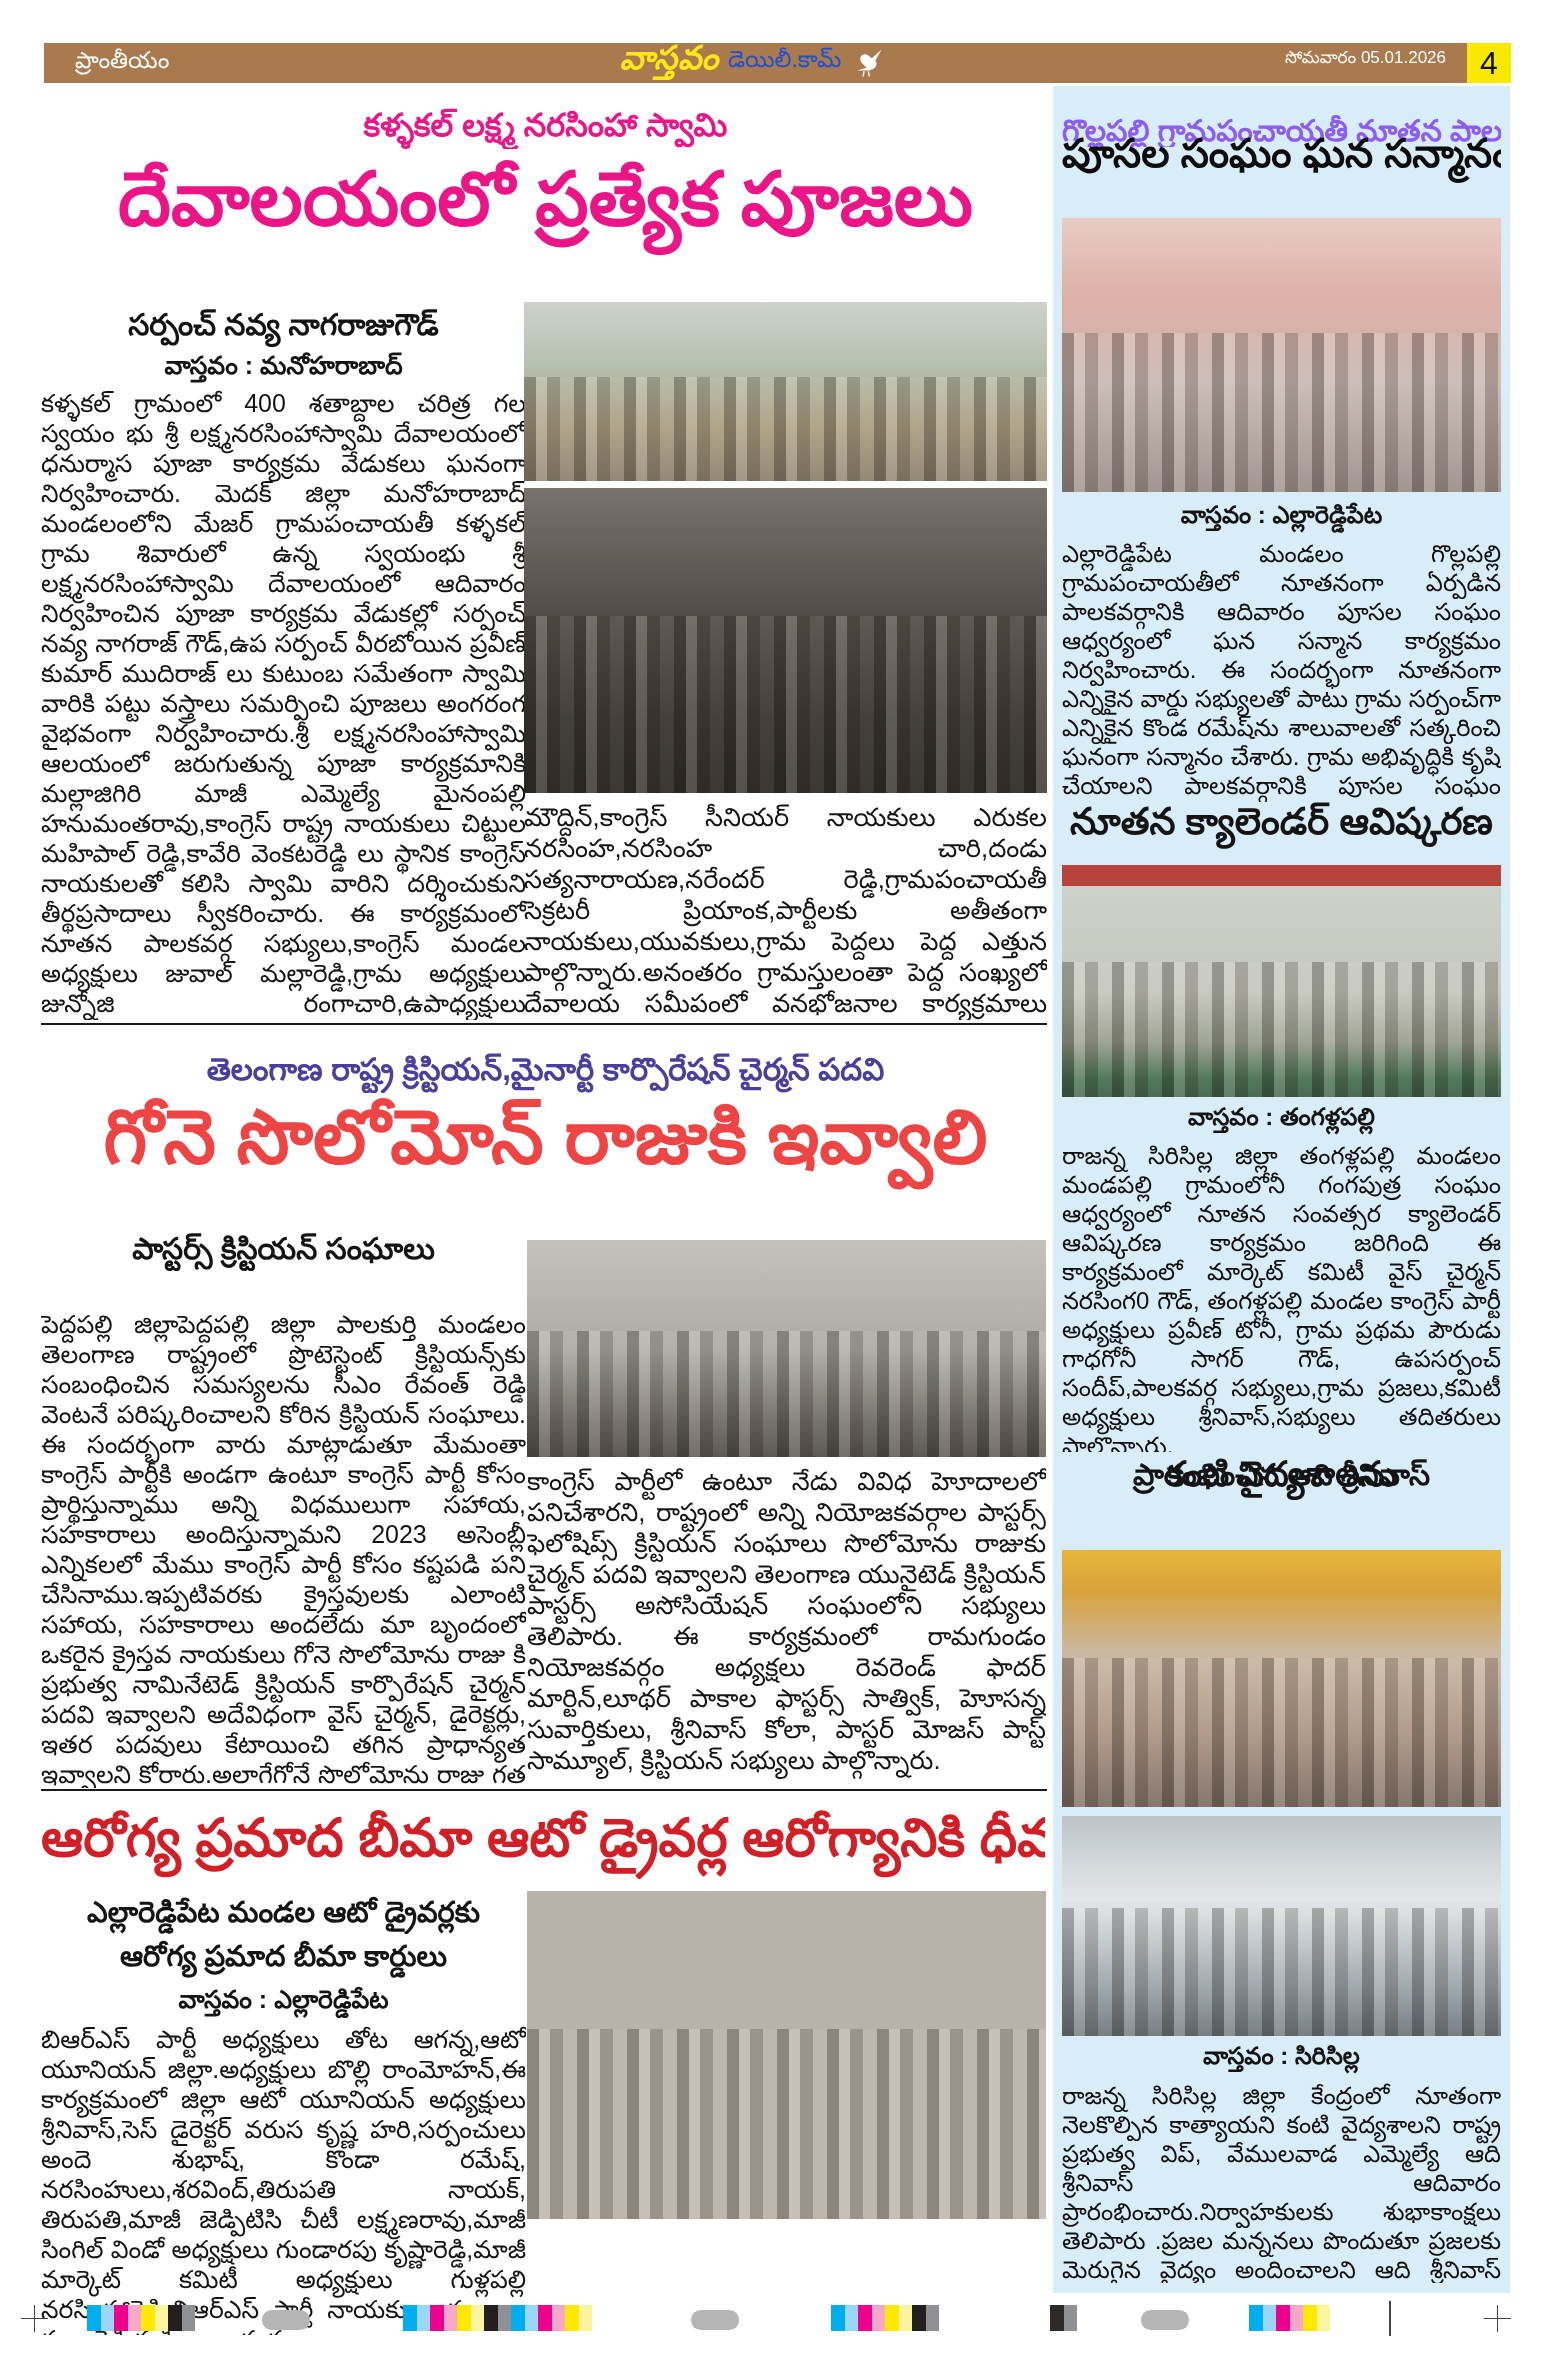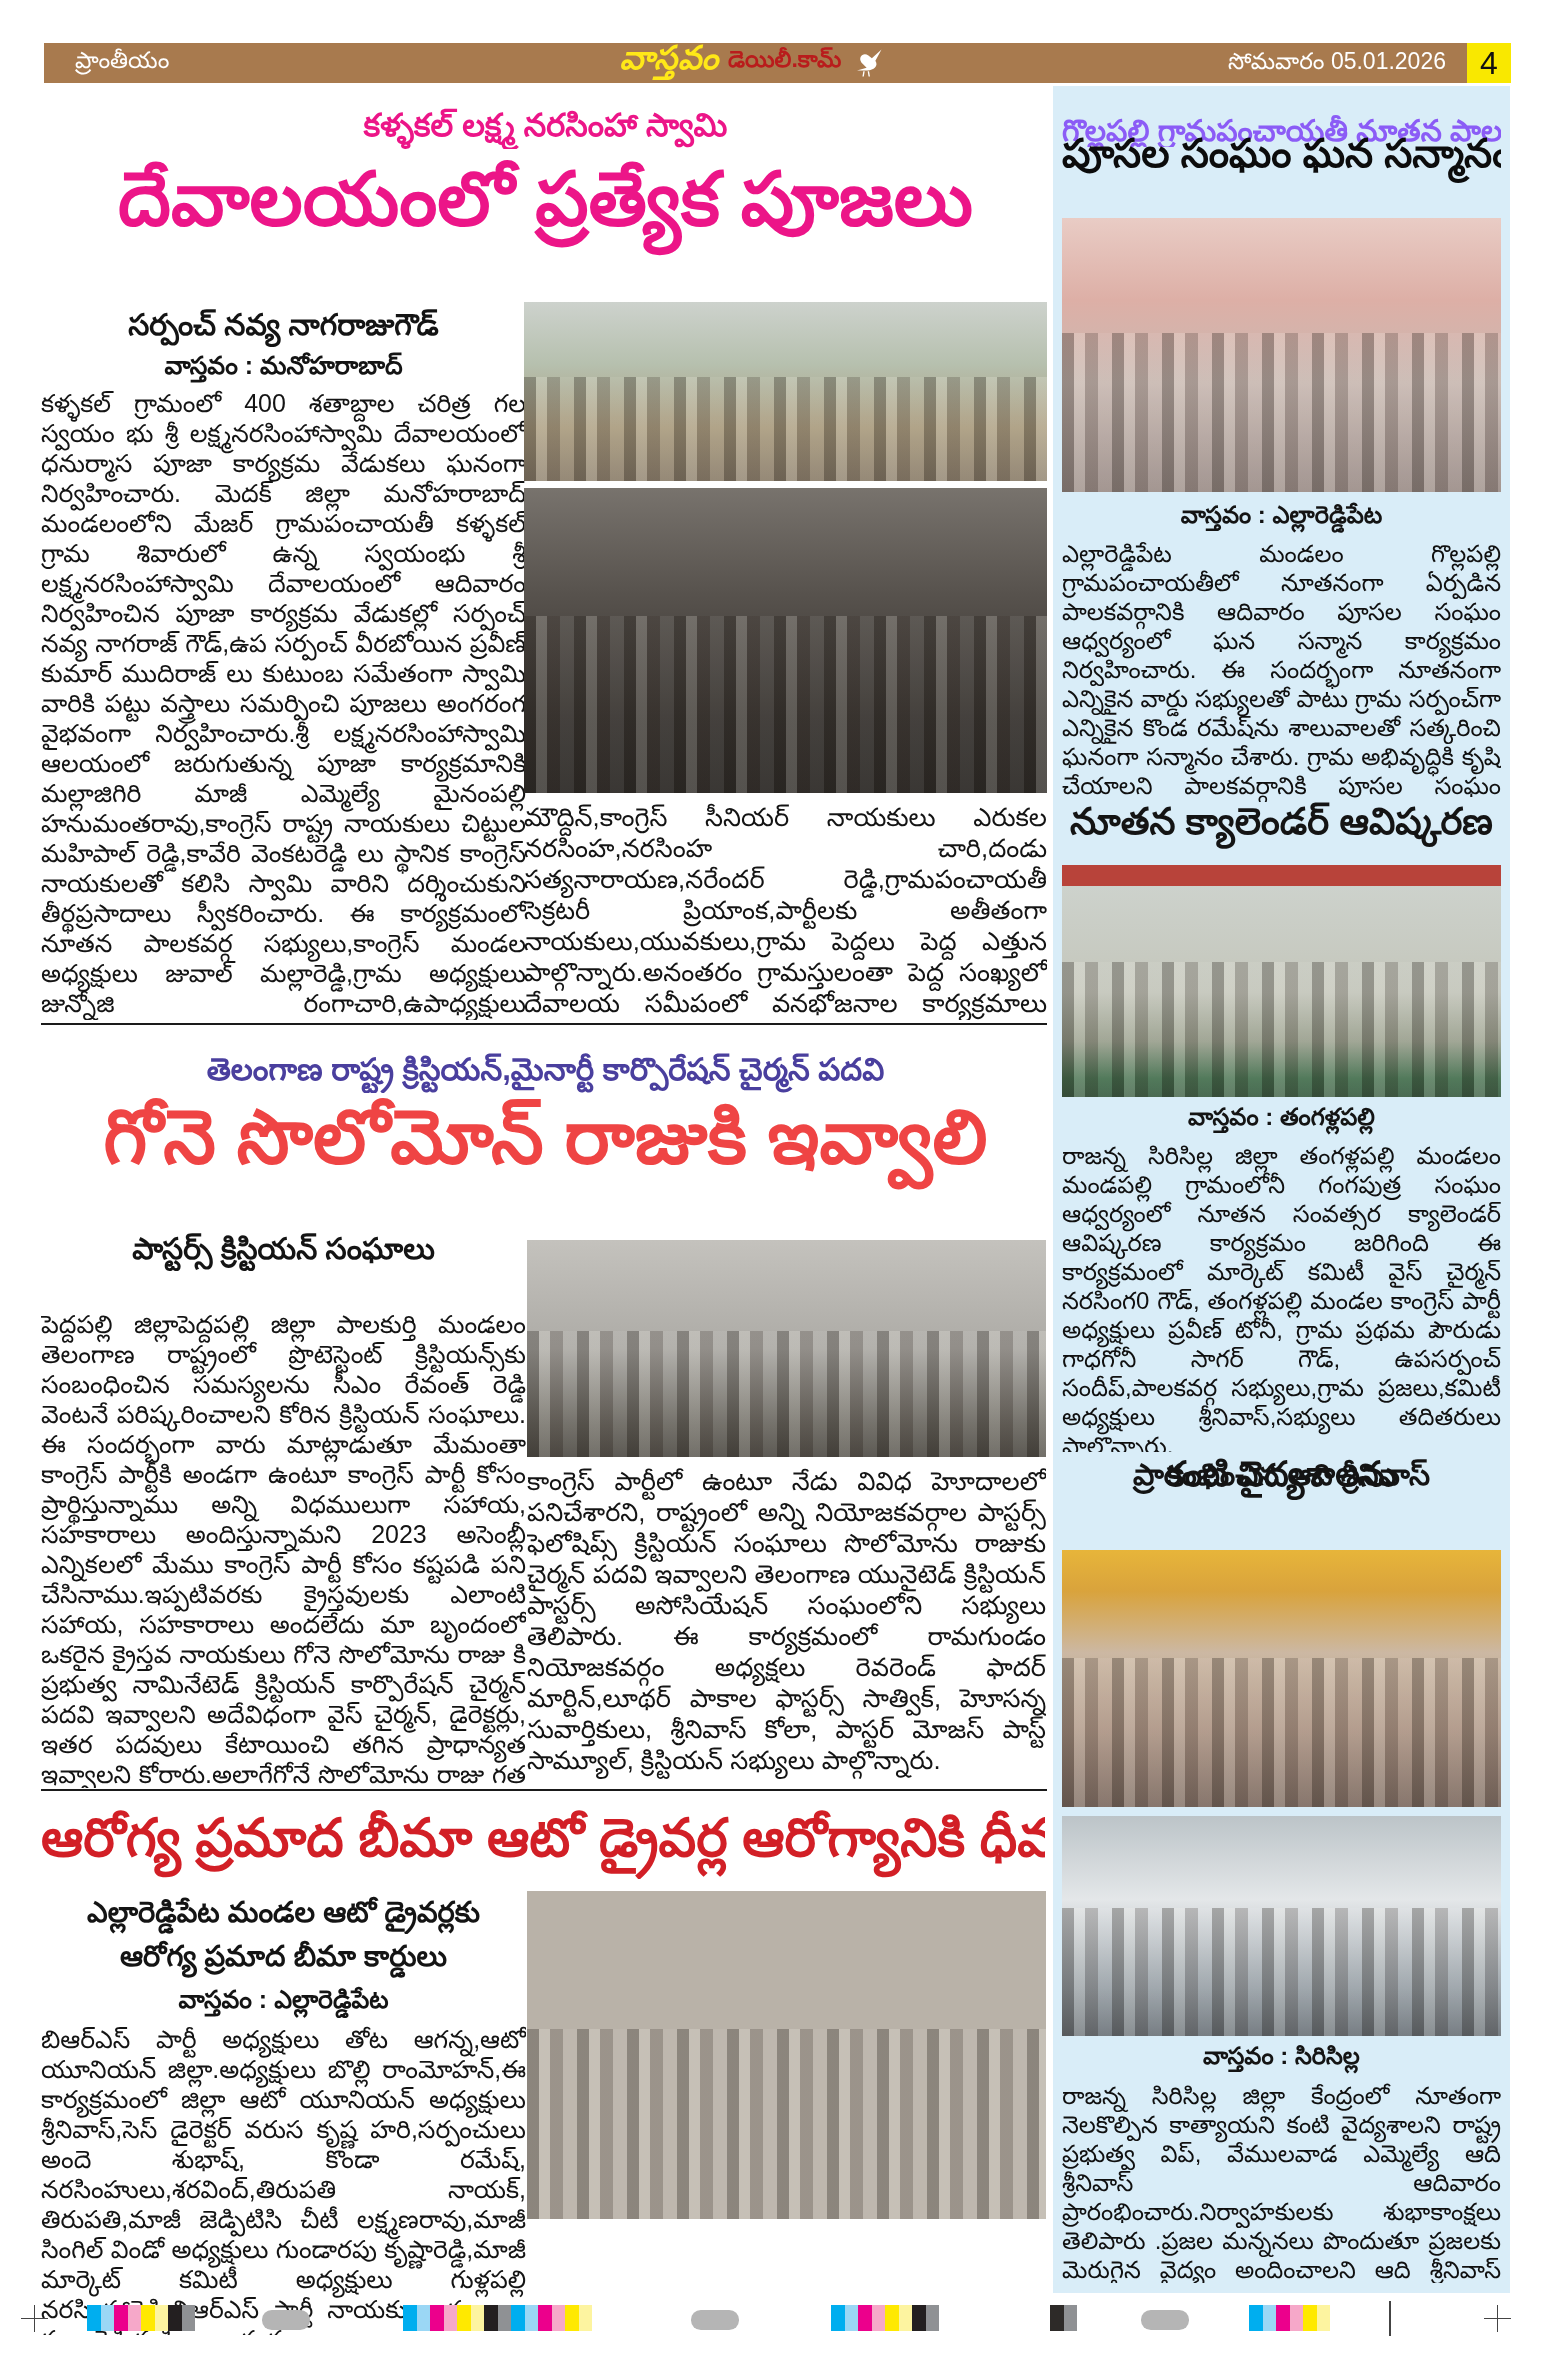--- a/index.html
+++ b/index.html
@@ -9,22 +9,22 @@
   .center{text-align:center;}
   .just{text-align:justify;text-justify:inter-word;}
   .nowrap{white-space:nowrap;}
   .clip{overflow:hidden;}
 
   
   .hdr-bar{left:44px;top:43px;width:1467px;height:40px;background:#a87a4e;}
   .hdr-section{left:75px;top:47px;font-size:23px;color:#ffffff;}
   .hdr-brand{left:527px;top:38px;width:451px;height:48px;display:flex;align-items:center;justify-content:center;gap:9px;}
   .brand-main{color:#ffe818;font-size:33px;font-weight:bold;font-style:italic;letter-spacing:0.8px;}
-  .brand-suffix{color:#b91c1c;font-size:23px;font-weight:bold;}
-  .hdr-date{right:109px;top:48px;font-size:23px;color:#ffffff;}
+  .brand-suffix{color:#1d4ed8;font-size:23px;font-weight:normal;}
+  .hdr-date{right:109px;top:48px;font-size:17px;color:#ffffff;}
   .hdr-pagebox{left:1467px;top:43px;width:44px;height:40px;background:#f9e800;display:flex;align-items:center;justify-content:center;font-size:32px;color:#111;}
 
   
   .panel{left:1053px;top:86px;width:457px;height:2207px;background:#d9edf8;}
   .panel .abs{left:9px;width:439px;}
   .p-kicker{top:12px;font-size:30px;font-weight:bold;color:#8b5cf6;height:33px;margin-top:16px;}
   .p-h1{top:45px;font-size:40px;font-weight:bold;color:#0c0c0c;height:68px;}
   .p-photo1{top:132px;height:274px;}
   .pb{font-size:24px;font-weight:bold;text-align:center;height:33px;}
   .p-byline1{top:415px;}

